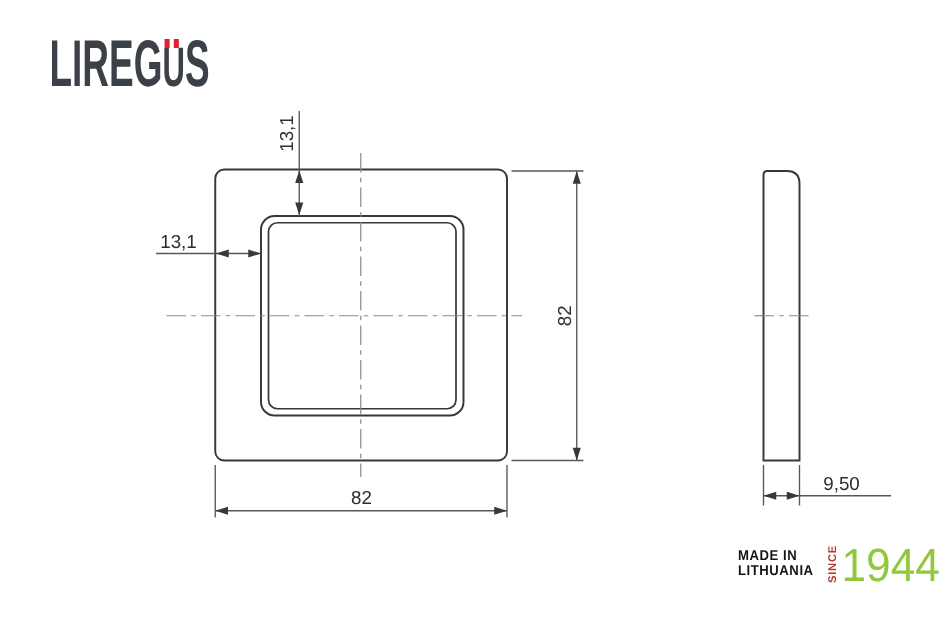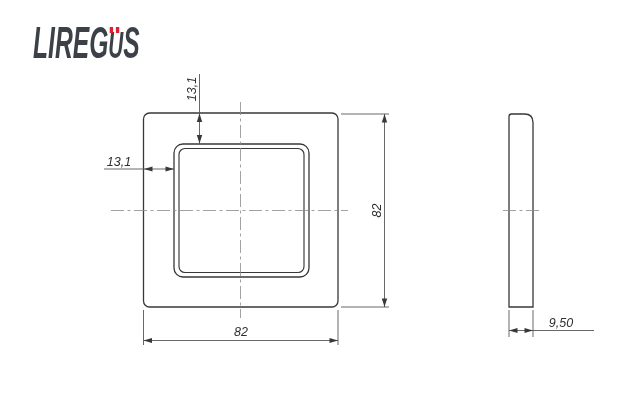--- a/index.html
+++ b/index.html
@@ -1,20 +1,19 @@
 <!DOCTYPE html>
 <html><head>
 <meta charset="utf-8">
 <style>
   html,body{margin:0;padding:0;background:#e9e9e9;}
   .page{
     position:relative; width:630px; height:420px; background:#ffffff;
     overflow:hidden; font-family:"Liberation Sans", sans-serif;
     margin:0 auto;
-    font-style:italic;
   }
   
   .logo{position:absolute; left:33px; top:21px; height:42px; white-space:nowrap;}
   .logo-inner{
     display:inline-block; transform:scaleX(0.56); transform-origin:0 0;
     font-weight:bold; font-size:44px; line-height:1; color:#3c4148; letter-spacing:0;
   }
   .u-wrap{position:relative; display:inline-block; font-size:37px;}
   .umlaut{
     position:absolute; left:3px; top:0px; width:6px; height:6px;
@@ -115,14 +114,24 @@
     <g>
       <line class="dl" x1="509" y1="310" x2="509" y2="337"></line>
       <line class="dl" x1="533" y1="310" x2="533" y2="337"></line>
       <line class="dl" x1="509" y1="330.5" x2="594" y2="330.5"></line>
       <polygon class="ah" points="509,330.5 517.5,327.9 517.5,333.1"></polygon>
       <polygon class="ah" points="533,330.5 524.5,327.9 524.5,333.1"></polygon>
       <text class="dim" x="561" y="326.5" text-anchor="middle">9,50</text>
     </g>
   </svg>
 
+  <div class="footer">
+    <div class="made-in">
+      <div>MADE IN</div>
+      <div>LITHUANIA</div>
+    </div>
+    <div class="since-wrap">
+      <span class="since">SINCE</span>
+    </div>
+    <div class="year">1944</div>
+  </div>
 
 </div>
 
 </body></html>

